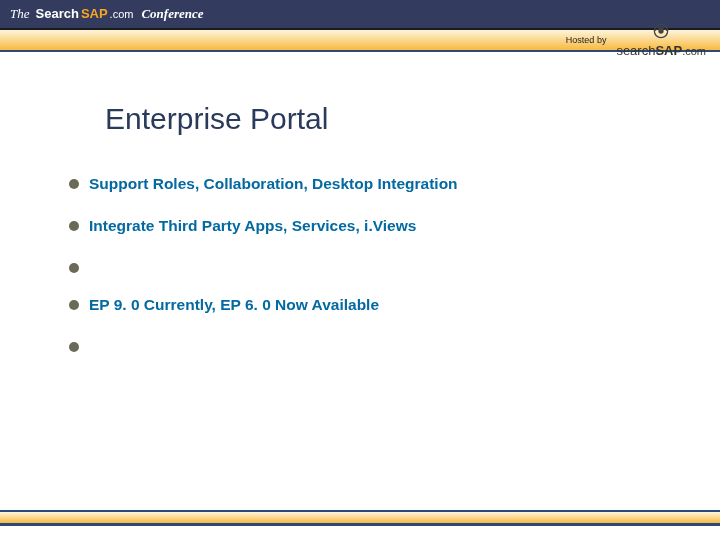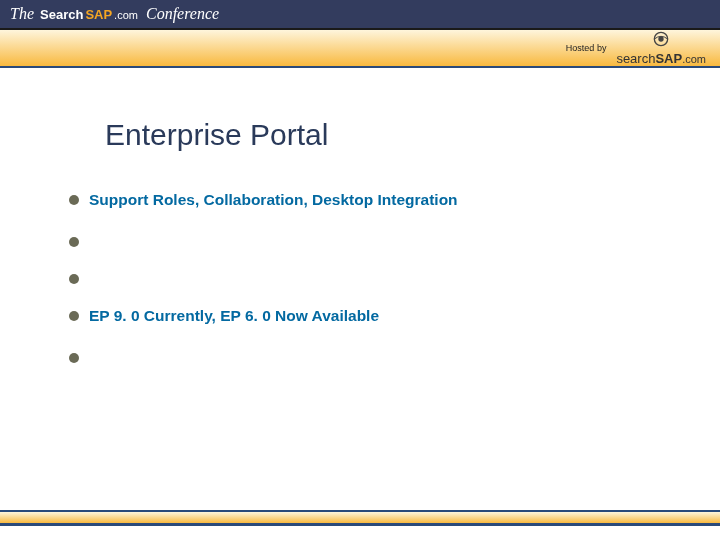--- a/index.html
+++ b/index.html
@@ -1,26 +1,26 @@
 <!DOCTYPE html>
 <html><head>
   <meta charset="utf-8">
   <style>
     * { margin: 0; padding: 0; box-sizing: border-box; }
     body { width: 720px; height: 540px; background: #fff; font-family: Verdana, Geneva, sans-serif; overflow: hidden; position: relative; }
     
     .header-bar { background: #333c5e; height: 28px; display: flex; align-items: center; padding: 0 10px; }
     .header-text { color: #fff; font-size: 13px; display: flex; align-items: baseline; gap: 2px; }
-    .header-the { font-family: Georgia, serif; font-style: italic; font-size: 16px; margin-right: 4px; }
+    .header-the { font-family: Georgia, serif; font-style: italic; font-size: 13px; margin-right: 4px; }
     .header-search { font-weight: bold; }
     .header-sap { color: #f5a623; font-weight: bold; }
     .header-com { font-size: 11px; }
-    .header-conf { font-family: Georgia, serif; font-style: italic; margin-left: 6px; font-size: 16px; }
+    .header-conf { font-family: Georgia, serif; font-style: italic; margin-left: 6px; font-size: 13px; font-weight: bold; }
     
-    .gold-band { height: 40px; background: linear-gradient(180deg, #fef5dc 0%, #f8b93f 100%); border-top: 2px solid #1a1a1a; border-bottom: 2px solid #2a4a7a; display: flex; align-items: center; justify-content: flex-end; padding-right: 14px; gap: 10px; }
+    .gold-band { height: 24px; background: linear-gradient(180deg, #fef5dc 0%, #f8b93f 100%); border-top: 2px solid #1a1a1a; border-bottom: 2px solid #2a4a7a; display: flex; align-items: center; justify-content: flex-end; padding-right: 14px; gap: 10px; }
     .hosted-by { font-size: 9px; color: #222; }
     .logo-wrap { display: flex; align-items: center; gap: 4px; flex-direction: column; }
     .logo-eye { width: 16px; height: 16px; }
     .logo-text { font-size: 13px; color: #333; }
     .logo-search { font-weight: normal; }
     .logo-sap { font-weight: bold; }
     .logo-com { font-size: 11px; }
     
     .content { padding: 50px 80px 0 105px; }
     .slide-title { font-family: Verdana, sans-serif; font-size: 30px; color: #2a3a5a; font-weight: normal; margin-bottom: 38px; }
@@ -63,20 +63,21 @@
 
 <div class="content">
   <h1 class="slide-title">Enterprise Portal</h1>
   <ul class="bullets">
     <li>
         <span class="bullet-marker"></span>
         <span class="bullet-text">Support Roles, Collaboration, Desktop Integration</span>
       </li>
     <li>
         <span class="bullet-marker"></span>
+        <span class="bullet-text">Integrate Third Party Apps, Services, i.Views</span>
       </li>
     <li>
         <span class="bullet-marker"></span>
       </li>
     <li>
         <span class="bullet-marker"></span>
         <span class="bullet-text">EP 9. 0 Currently, EP 6. 0 Now Available</span>
       </li>
     <li>
         <span class="bullet-marker"></span>

